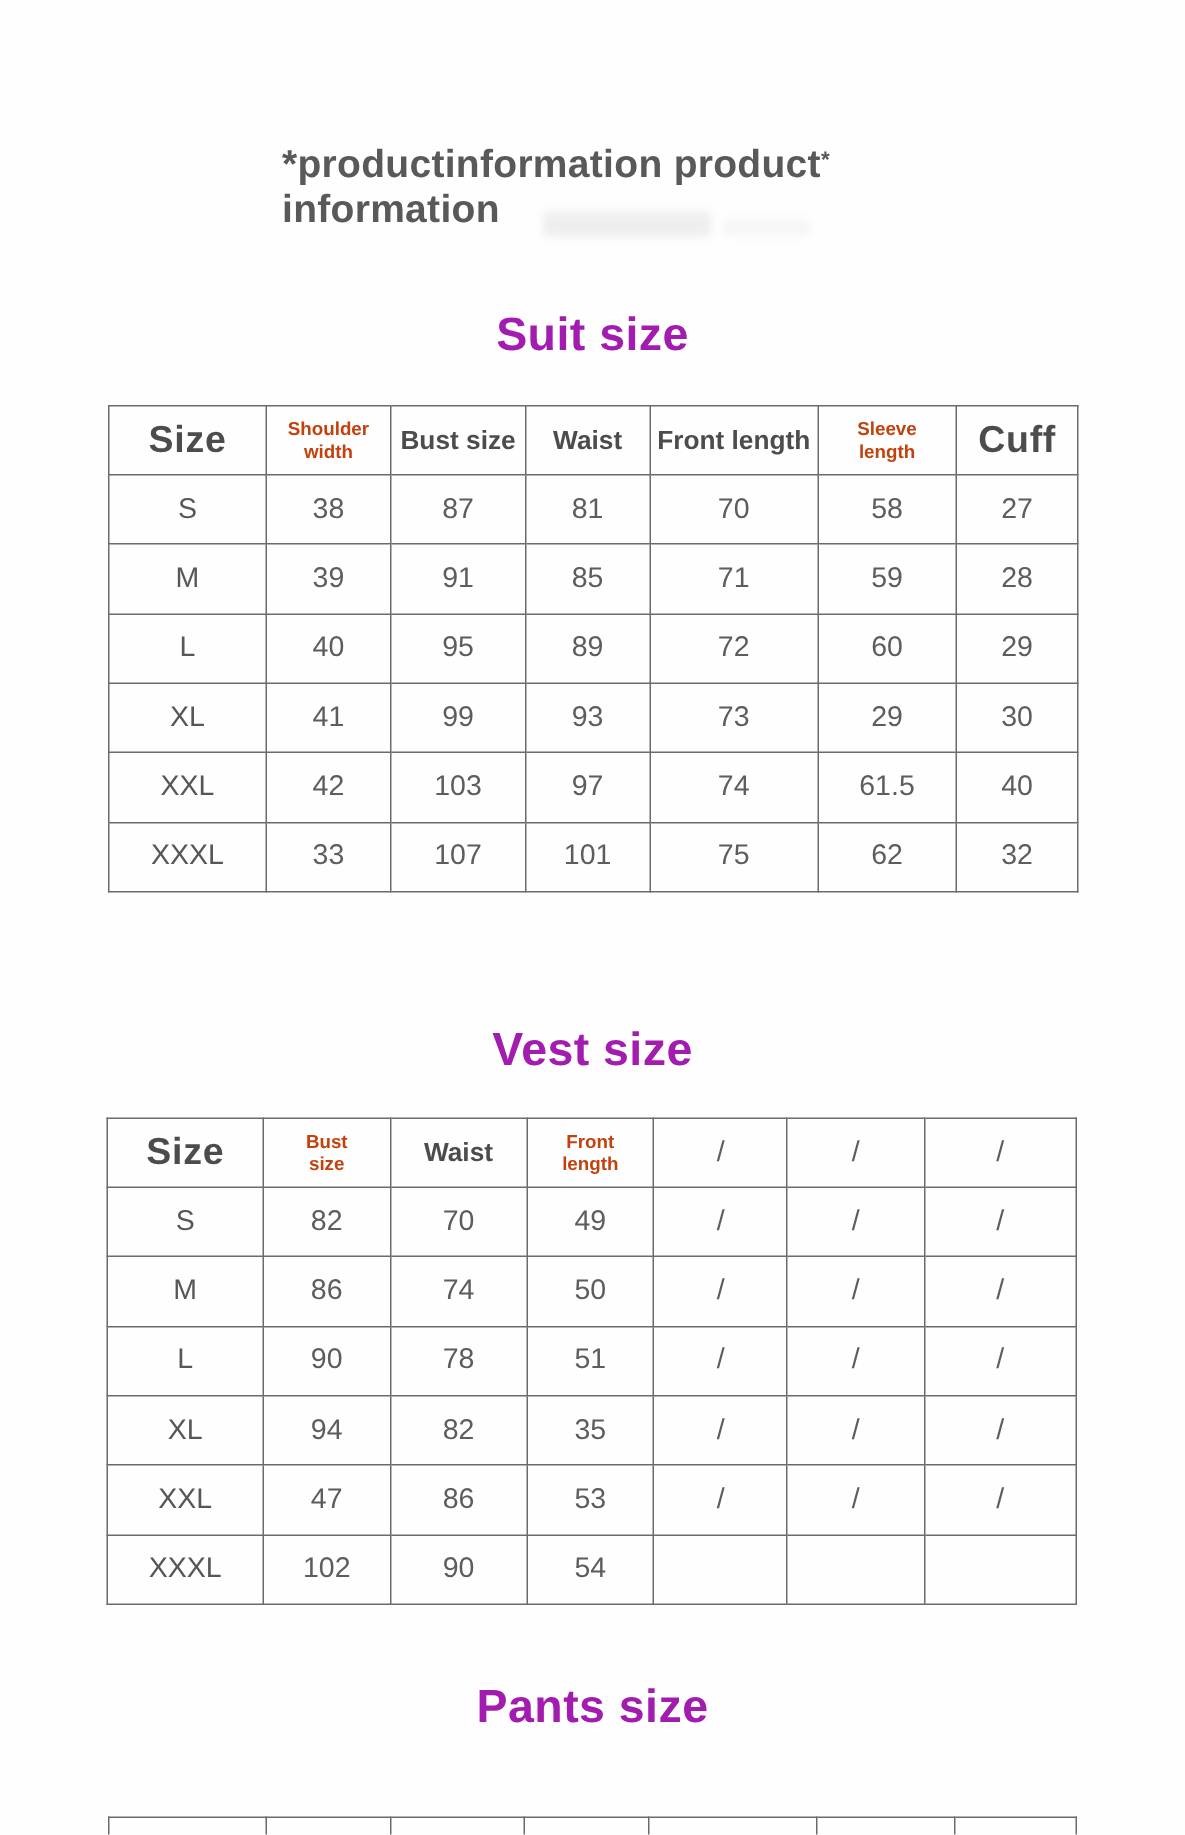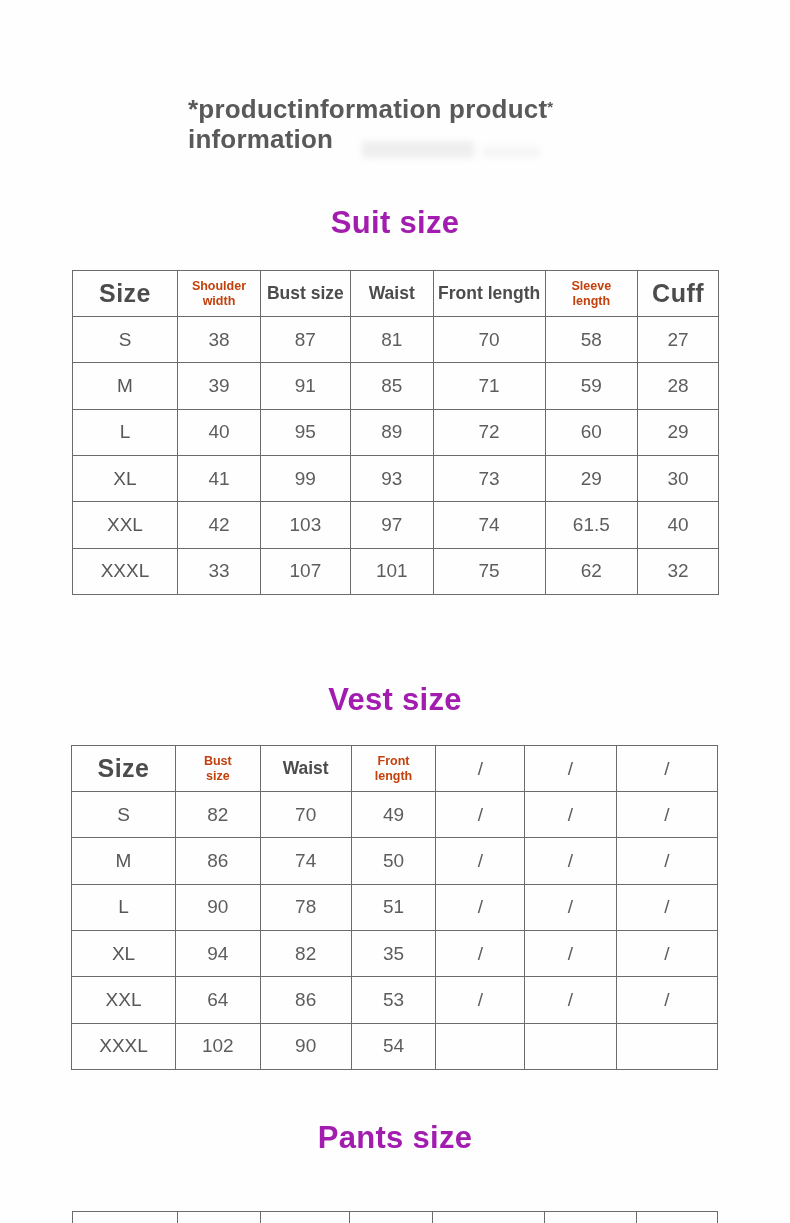--- a/index.html
+++ b/index.html
@@ -215,21 +215,21 @@
           <td>XL</td>
           <td>94</td>
           <td>82</td>
           <td>35</td>
           <td>/</td>
           <td>/</td>
           <td>/</td>
         </tr>
         <tr>
           <td>XXL</td>
-          <td>64</td>
+          <td>47</td>
           <td>86</td>
           <td>53</td>
           <td>/</td>
           <td>/</td>
           <td>/</td>
         </tr>
         <tr>
           <td>XXXL</td>
           <td>102</td>
           <td>90</td>

